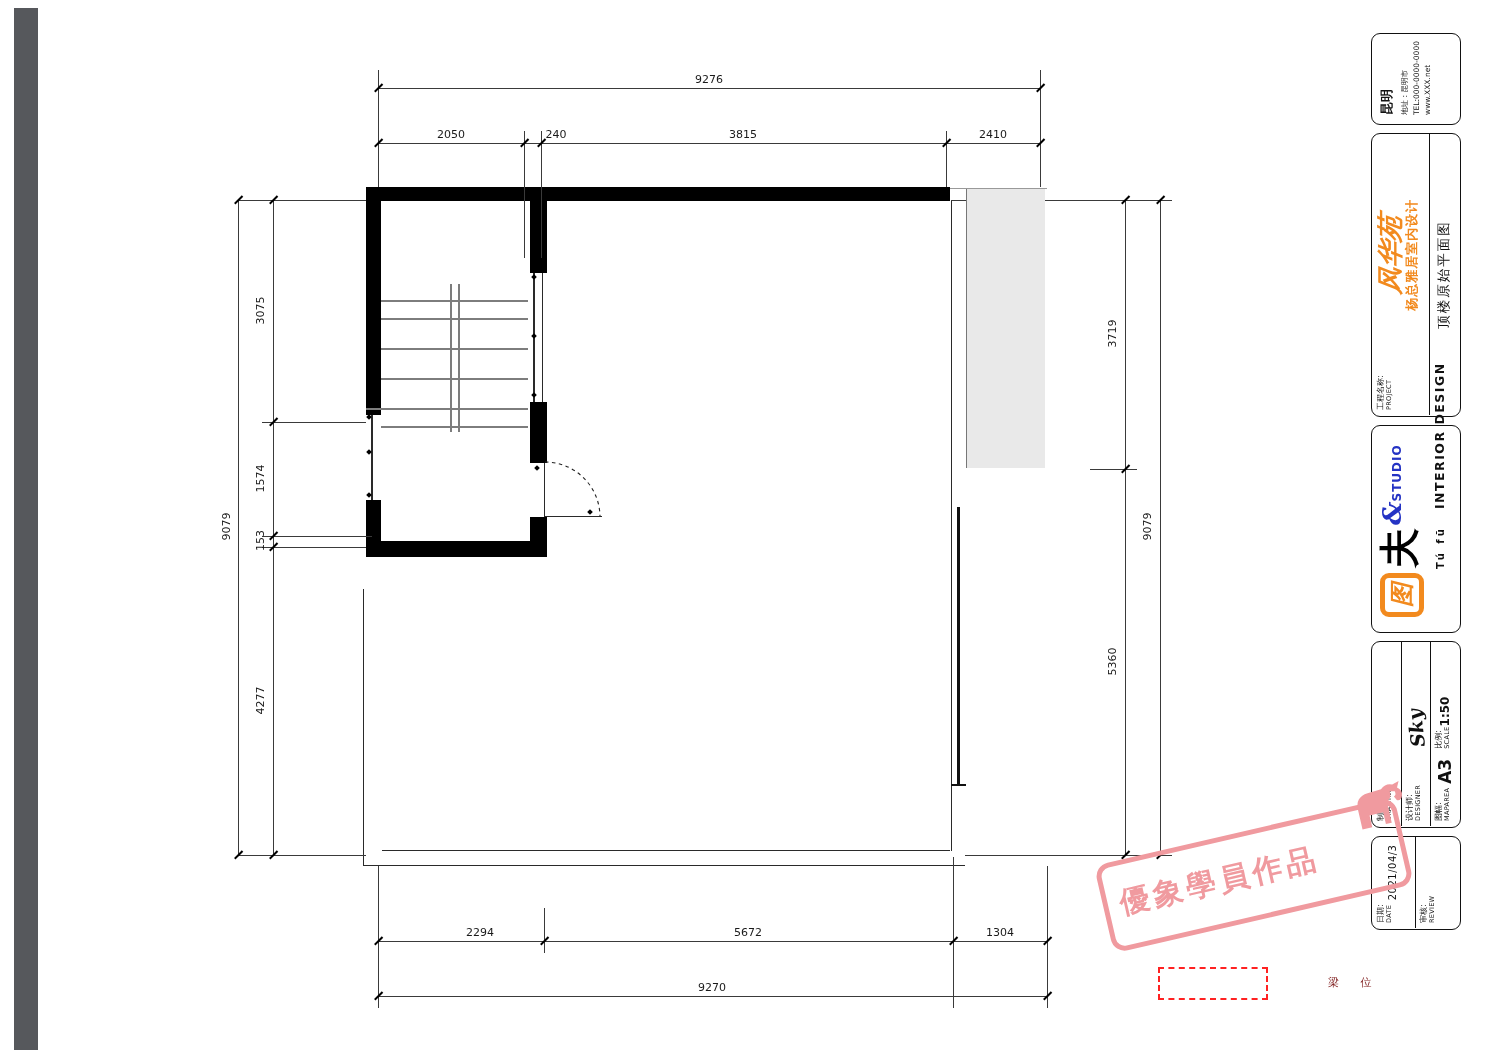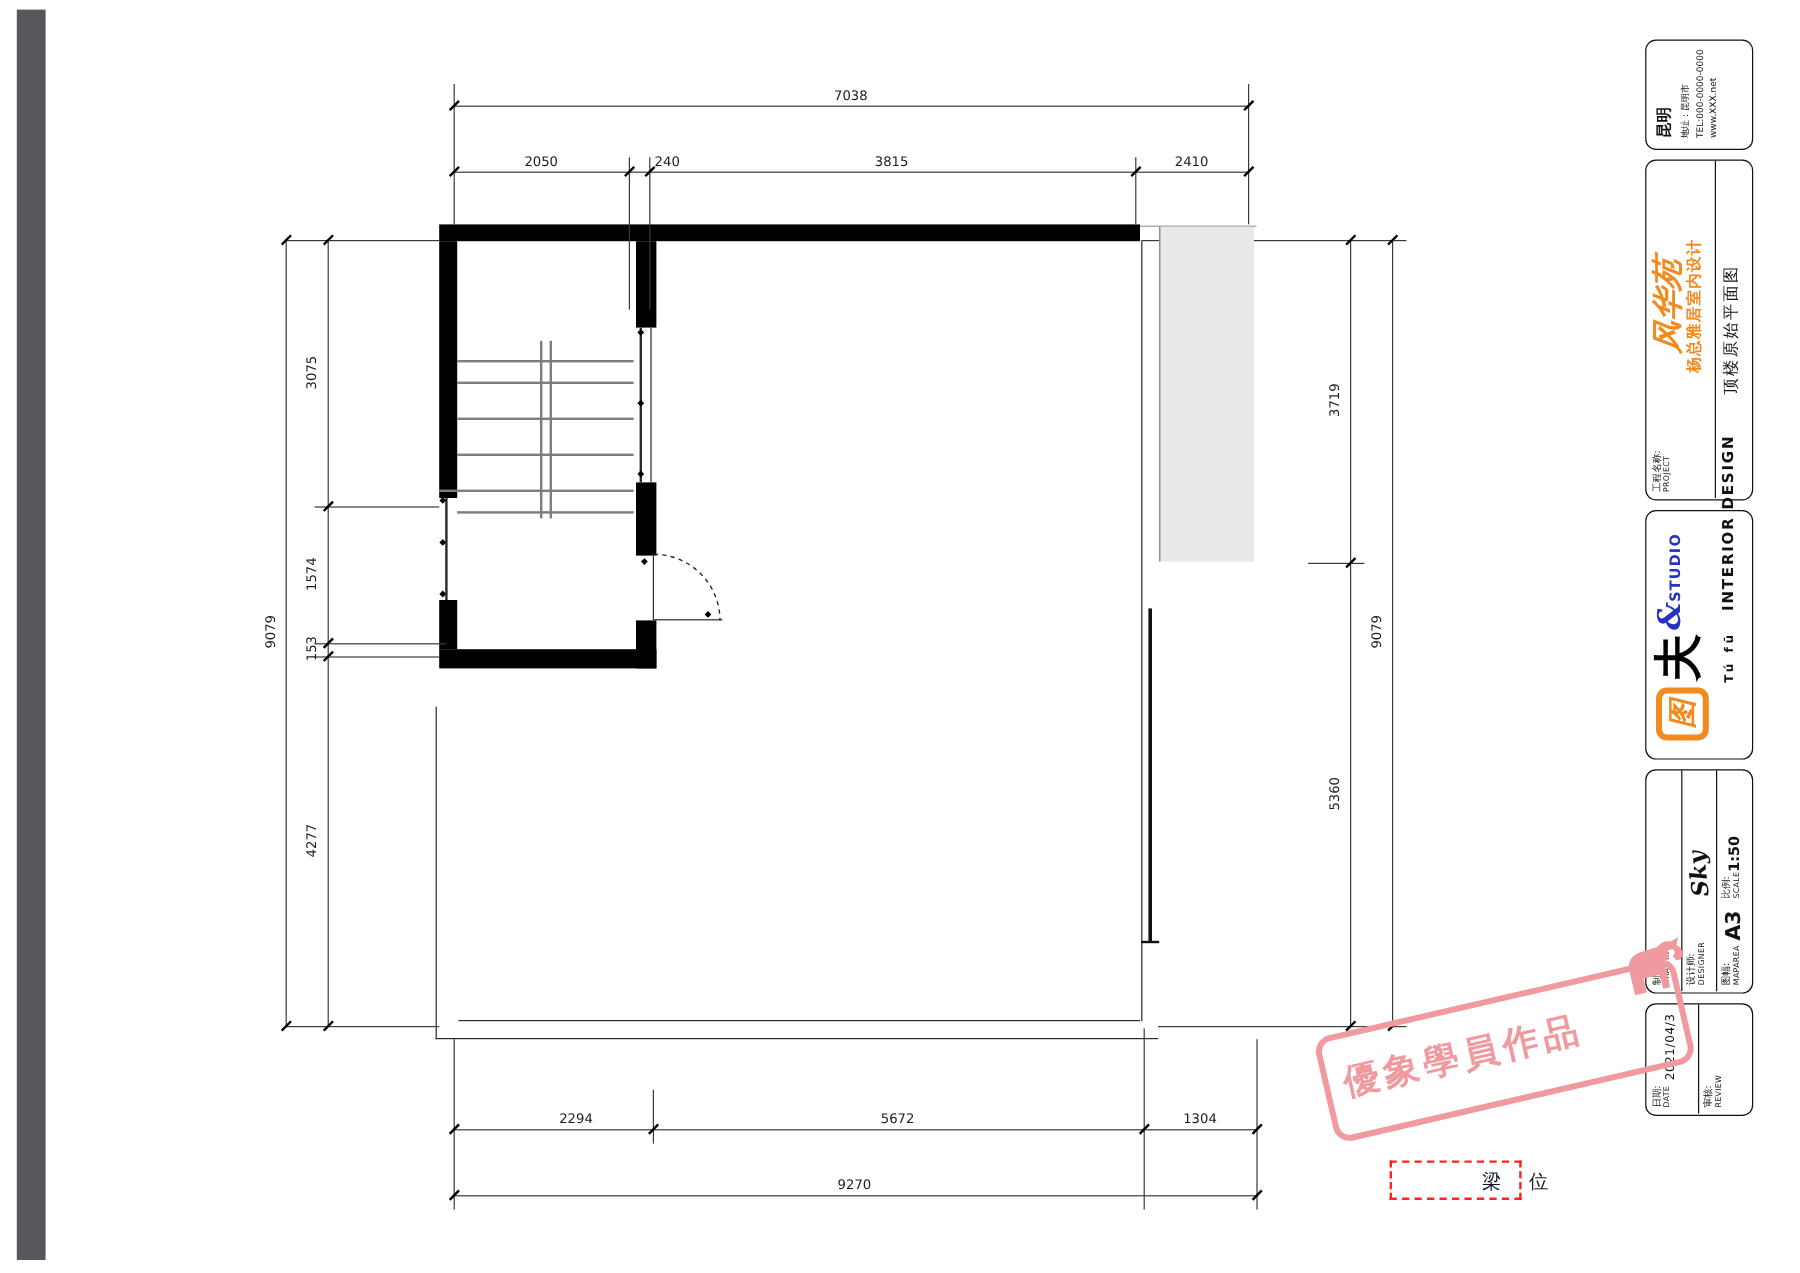--- a/index.html
+++ b/index.html
@@ -60,21 +60,21 @@
   .dwg-cn{font-size:9px;font-weight:bold;}
   .dwg-en{font-size:9px;letter-spacing:1px;margin-top:1px;}
   .dwg-no{font-size:27px;letter-spacing:2px;margin-top:3px;font-weight:400;}
   
   #stamp{position:absolute;left:1100px;top:830px;width:298px;height:80px;border:5px solid #f09a9f;
          border-radius:14px;transform:rotate(-13deg);color:#f09a9f;}
   #stamp .stxt{font-size:30px;font-weight:bold;letter-spacing:4px;line-height:76px;margin-left:12px;white-space:nowrap;}
   #stamp svg{position:absolute;right:-16px;top:-22px;}
   
   #legrect{position:absolute;left:1158px;top:967px;width:110px;height:33px;border:2px dashed #f22;box-sizing:border-box;}
-  #leglab{position:absolute;left:1235px;top:975px;font-size:16px;letter-spacing:9px;color:#0f172a;white-space:nowrap;}
+  #leglab{position:absolute;left:1328px;top:975px;font-size:11px;letter-spacing:9px;color:#7f1d1d;white-space:nowrap;}
 </style>
 </head>
 <body>
 
 <div id="sheet">
 
   <div id="leftbar"></div>
 
   <div id="plan" style="position:absolute;inset:0;">
       <div class="wall" style="left: 366px; top: 187px; width: 584px; height: 14px;"></div>
@@ -163,21 +163,21 @@
       <div class="mk" style="left: 535px; top: 466px;"></div>
       <div class="mk" style="left: 588px; top: 510px;"></div>
     </div>
 
   <div id="grayrect"></div>
 
   <svg id="doorarc" width="60" height="58" viewBox="0 0 60 58">
     <path d="M1 1 A55 55 0 0 1 56 56" fill="none" stroke="#222" stroke-width="1.1" stroke-dasharray="3.5 3.5"></path>
   </svg>
 
-  <div class="dt" style="left:679px;top:73px">7038</div>
+  <div class="dt" style="left:679px;top:73px">9276</div>
   <div class="dt" style="left:421px;top:128px">2050</div>
   <div class="dt" style="left:526px;top:128px">240</div>
   <div class="dt" style="left:713px;top:128px">3815</div>
   <div class="dt" style="left:963px;top:128px">2410</div>
   <div class="dtv" style="left:196px;top:520px">9079</div>
   <div class="dtv" style="left:230px;top:304px">3075</div>
   <div class="dtv" style="left:230px;top:472px">1574</div>
   <div class="dtv" style="left:230px;top:534px">153</div>
   <div class="dtv" style="left:230px;top:694px">4277</div>
   <div class="dtv" style="left:1082px;top:327px">3719</div>

